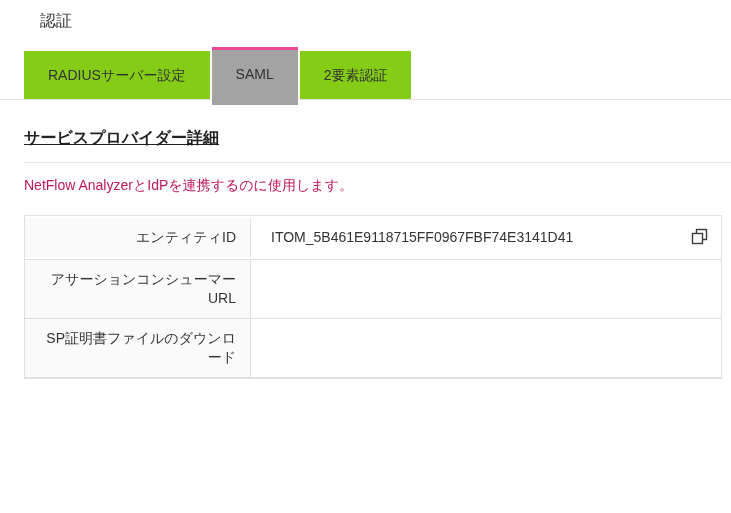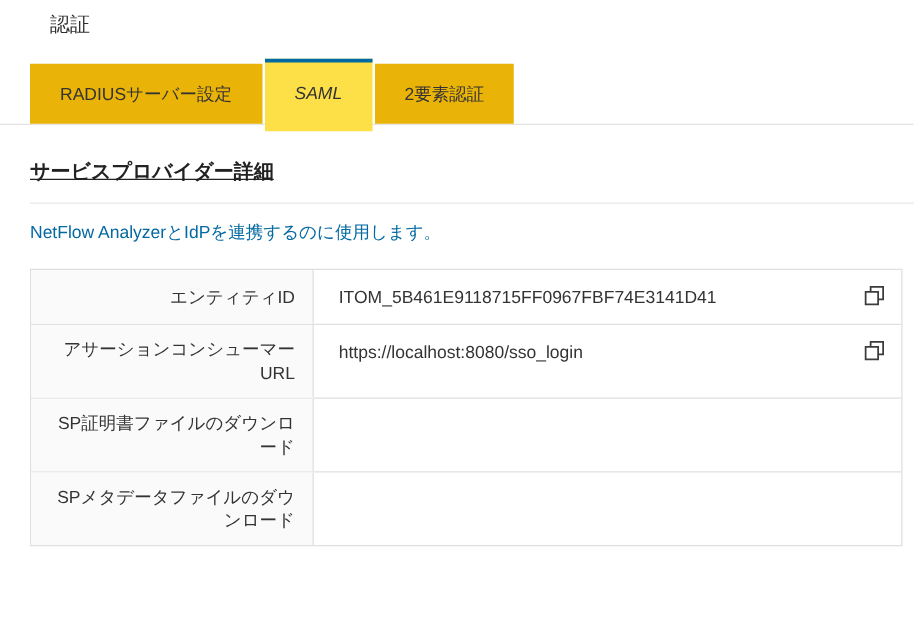--- a/index.html
+++ b/index.html
@@ -15,64 +15,63 @@
   }
   .tabbar {
     margin-top: 17px;
     padding-left: 24px;
     border-bottom: 1px solid #e3e3e3;
     display: flex;
     align-items: flex-start;
     height: 53px;
   }
   .tab {
-    background: #eab308;
+    background: #84cc16;
     color: #333;
     font-size: 14px;
     padding: 0 24px;
     height: 48px;
     line-height: 48px;
     margin-top: 4px;
     margin-right: 2px;
     white-space: nowrap;
     cursor: pointer;
   }
   .tab.active {
     margin-top: 0;
     height: 58px;
-    background: #fde047;
-    border-top: 3px solid #0369a1;
+    background: #a3a3a3;
+    border-top: 3px solid #ec4899;
     padding-top: 14px;
     line-height: 20px;
     position: relative;
     z-index: 1;
-    font-style: italic;
   }
   .section-heading {
     margin: 28px 24px 0 24px;
     font-size: 16px; font-weight: bold; color: #222;
     line-height: 19px;
     text-decoration: underline;
   }
   .divider {
     margin: 15px 0 0 24px;
     border-top: 1px solid #e8e8e8;
     height: 0;
   }
   .section-desc {
     margin: 13px 24px 0 24px;
-    font-size: 14px; color: #0369a1;
+    font-size: 14px; color: #be185d;
     line-height: 18px;
   }
   .sp-table {
     margin: 21px 9px 0 24px;
     width: 698px;
     border: 1px solid #dfdfdf;
   }
-  .sp-row { display: flex; border-bottom: 1px solid #e0e0e0; }
+  .sp-row { display: flex; border-bottom: 1px solid #e0e0e0; align-items: center; }
   .sp-row:last-child { border-bottom: none; }
   .sp-label {
     width: 226px;
     background: #fafafa;
     border-right: 1px solid #e0e0e0;
     display: flex; align-items: center; justify-content: flex-end;
     text-align: right;
     padding: 10px 14px;
     font-size: 14px; color: #333; line-height: 19px;
     word-break: break-word;
@@ -121,33 +120,23 @@
         <svg width="17" height="17" viewBox="0 0 17 17">
           <rect x="5.5" y="1.5" width="10" height="10" fill="none" stroke="#3c3c3c" stroke-width="1.4"></rect>
           <rect x="1.5" y="5.5" width="10" height="10" fill="#ffffff" stroke="#3c3c3c" stroke-width="1.4"></rect>
         </svg>
       </button>
     </div>
   </div>
 
   <div class="sp-row">
     <div class="sp-label">アサーションコンシューマーURL</div>
-    <div class="sp-value">
-      <span>https://localhost:8080/sso_login</span>
-      <button class="copy-btn" title="">
-        <svg width="17" height="17" viewBox="0 0 17 17">
-          <rect x="5.5" y="1.5" width="10" height="10" fill="none" stroke="#3c3c3c" stroke-width="1.4"></rect>
-          <rect x="1.5" y="5.5" width="10" height="10" fill="#ffffff" stroke="#3c3c3c" stroke-width="1.4"></rect>
-        </svg>
-      </button>
-    </div>
   </div>
 
 
   <div class="sp-row">
     <div class="sp-label">SP証明書ファイルのダウンロード</div>
   </div>
 
   <div class="sp-row">
-    <div class="sp-label">SPメタデータファイルのダウンロード</div>
   </div>
 
 </div>
 
 </body></html>

